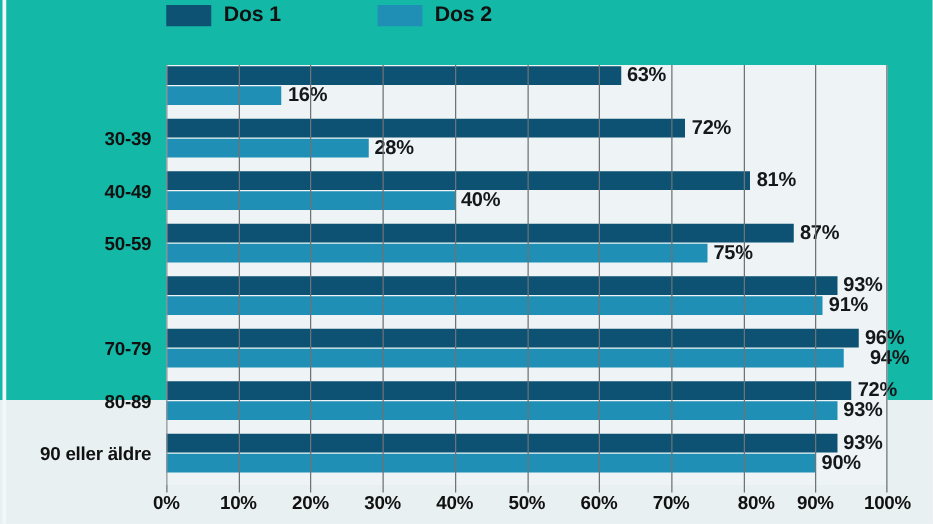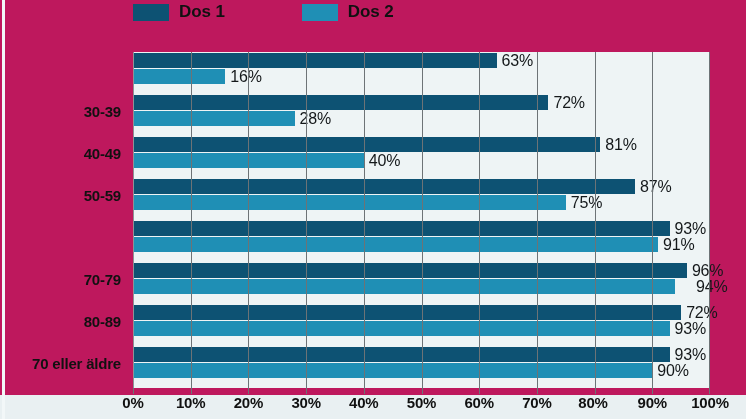--- a/index.html
+++ b/index.html
@@ -12,22 +12,22 @@
     background: #e9f0f2;
     font-family: "Liberation Sans", sans-serif;
     overflow: hidden;
     position: relative;
   }
 
   #chart-root {
     position: absolute;
     left: 0; top: 0;
     width: 746px;
-    height: 395px;
-    background: #be185d;
+    height: 320px;
+    background: #14b8a6;
   }
 
   
   .left-edge-stripe {
     position: absolute;
     left: 2px;
     top: 0;
     width: 3px;
     height: 419px;
     background: #f2f7f8;
@@ -143,20 +143,21 @@
 
   .bar-value {
     position: absolute;
     top: 50%;
     transform: translateY(-50%);
     margin-left: 5px;
     font-size: 16px;
     color: #14181a;
     white-space: nowrap;
     letter-spacing: -0.2px;
+    font-weight: bold;
   }
 
   
   .cat-labels {
     position: absolute;
     left: 0;
     top: 52px;
     width: 127px;
     height: 336px;
   }
@@ -210,21 +211,21 @@
       <span class="legend-label">Dos 2</span>
     </div>
   </div>
 
   <div class="cat-labels">
       <div class="cat-label" style="top: 42px;">30-39</div>
       <div class="cat-label" style="top: 84px; text-align: right;">40-49</div>
       <div class="cat-label" style="top: 126px;">50-59</div>
       <div class="cat-label" style="top: 210px;">70-79</div>
       <div class="cat-label" style="top: 252px;">80-89</div>
-      <div class="cat-label" style="top: 294px;">70 eller äldre</div>
+      <div class="cat-label" style="top: 294px;">90 eller äldre</div>
     </div>
 
   <div class="plot">
     <div class="rows">
         <div class="group" style="top: 0px;">
           <div class="bar-track t1">
             <div class="bar s1" style="width: 363.51px;"></div>
             <div class="bar-value" style="left: 363.51px;">63%</div>
           </div>
           <div class="bar-track t2">
@@ -334,18 +335,18 @@
 
   <div class="xaxis">
       <div class="xtick-label" style="left: 0px;">0%</div>
       <div class="xtick-label" style="left: 57.7px;">10%</div>
       <div class="xtick-label" style="left: 115.4px;">20%</div>
       <div class="xtick-label" style="left: 173.1px;">30%</div>
       <div class="xtick-label" style="left: 230.8px;">40%</div>
       <div class="xtick-label" style="left: 288.5px;">50%</div>
       <div class="xtick-label" style="left: 346.2px;">60%</div>
       <div class="xtick-label" style="left: 403.9px;">70%</div>
-      <div class="xtick-label" style="left: 460px;">80%</div>
+      <div class="xtick-label" style="left: 472px;">80%</div>
       <div class="xtick-label" style="left: 519.3px;">90%</div>
       <div class="xtick-label" style="left: 577px;">100%</div>
     </div>
 
 </div>
 
 </body></html>

